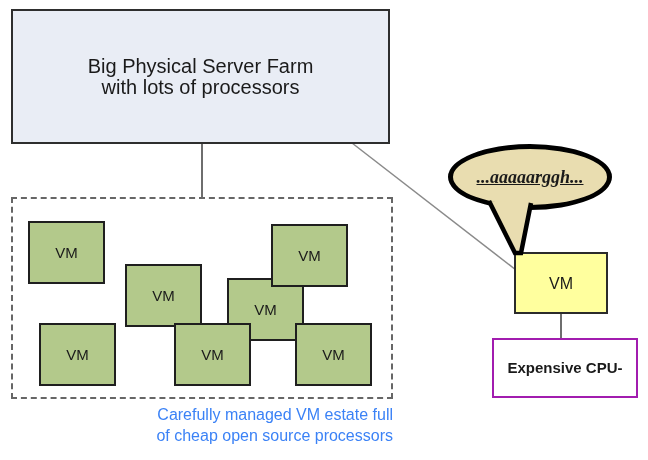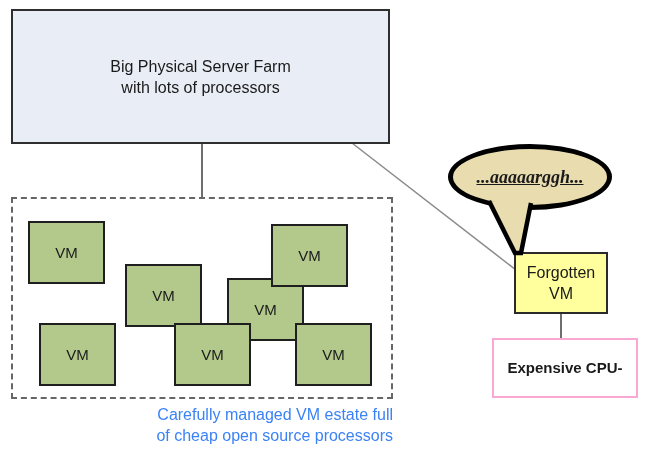--- a/index.html
+++ b/index.html
@@ -17,21 +17,21 @@
   #connector-layer { left: 0; top: 0; width: 648px; height: 460px; z-index: 1; }
 
   
   #server-farm {
     left: 11px; top: 9px; width: 375px; height: 131px;
     background: #e9edf5;
     border: 2px solid #2e2e2e;
     z-index: 2;
     display: flex; align-items: center; justify-content: center;
     text-align: center;
-    font-size: 16px; line-height: 21px; color: #1a1a1a;
+    font-size: 20px; line-height: 21px; color: #1a1a1a;
   }
 
   
   #estate-box {
     left: 11px; top: 197px; width: 378px; height: 198px;
     border: 2px dashed #666666;
     background: transparent;
     z-index: 2;
   }
   .vm-box {
@@ -82,21 +82,21 @@
     z-index: 3;
     display: flex; flex-direction: column; align-items: center; justify-content: center;
     text-align: center;
     font-size: 16px; line-height: 21px; color: #1a1a1a;
   }
 
   
   #database-box {
     left: 492px; top: 338px; width: 142px; height: 56px;
     background: #ffffff;
-    border: 2px solid #f9a8d4;
+    border: 2px solid #a21caf;
     z-index: 3;
     display: flex; flex-direction: column; align-items: center; justify-content: center;
     text-align: center;
     font-weight: bold;
     font-size: 15px; line-height: 20px; color: #1a1a1a;
   }
 
   .block-line { display: block; }
 </style>
 </head>
@@ -147,21 +147,20 @@
   </div>
 
   <div id="speech-bubble" class="abs">
     <span>...aaaaarggh...</span>
   </div>
   <svg id="bubble-tail-layer" class="abs" width="648" height="460" viewBox="0 0 648 460">
     <path d="M 489 201 L 515 253 L 521 253 L 531 203" fill="#e9ddb0" stroke="#000000" stroke-width="4.5" stroke-linejoin="miter"></path>
   </svg>
 
   <div id="forgotten-vm" class="abs">
-    <span class="block-line">Forgotten</span>
     <span class="block-line">VM</span>
   </div>
 
   <div id="database-box" class="abs">
     <span class="block-line">Expensive CPU-</span>
   </div>
 
 </div>
 
 </body></html>

